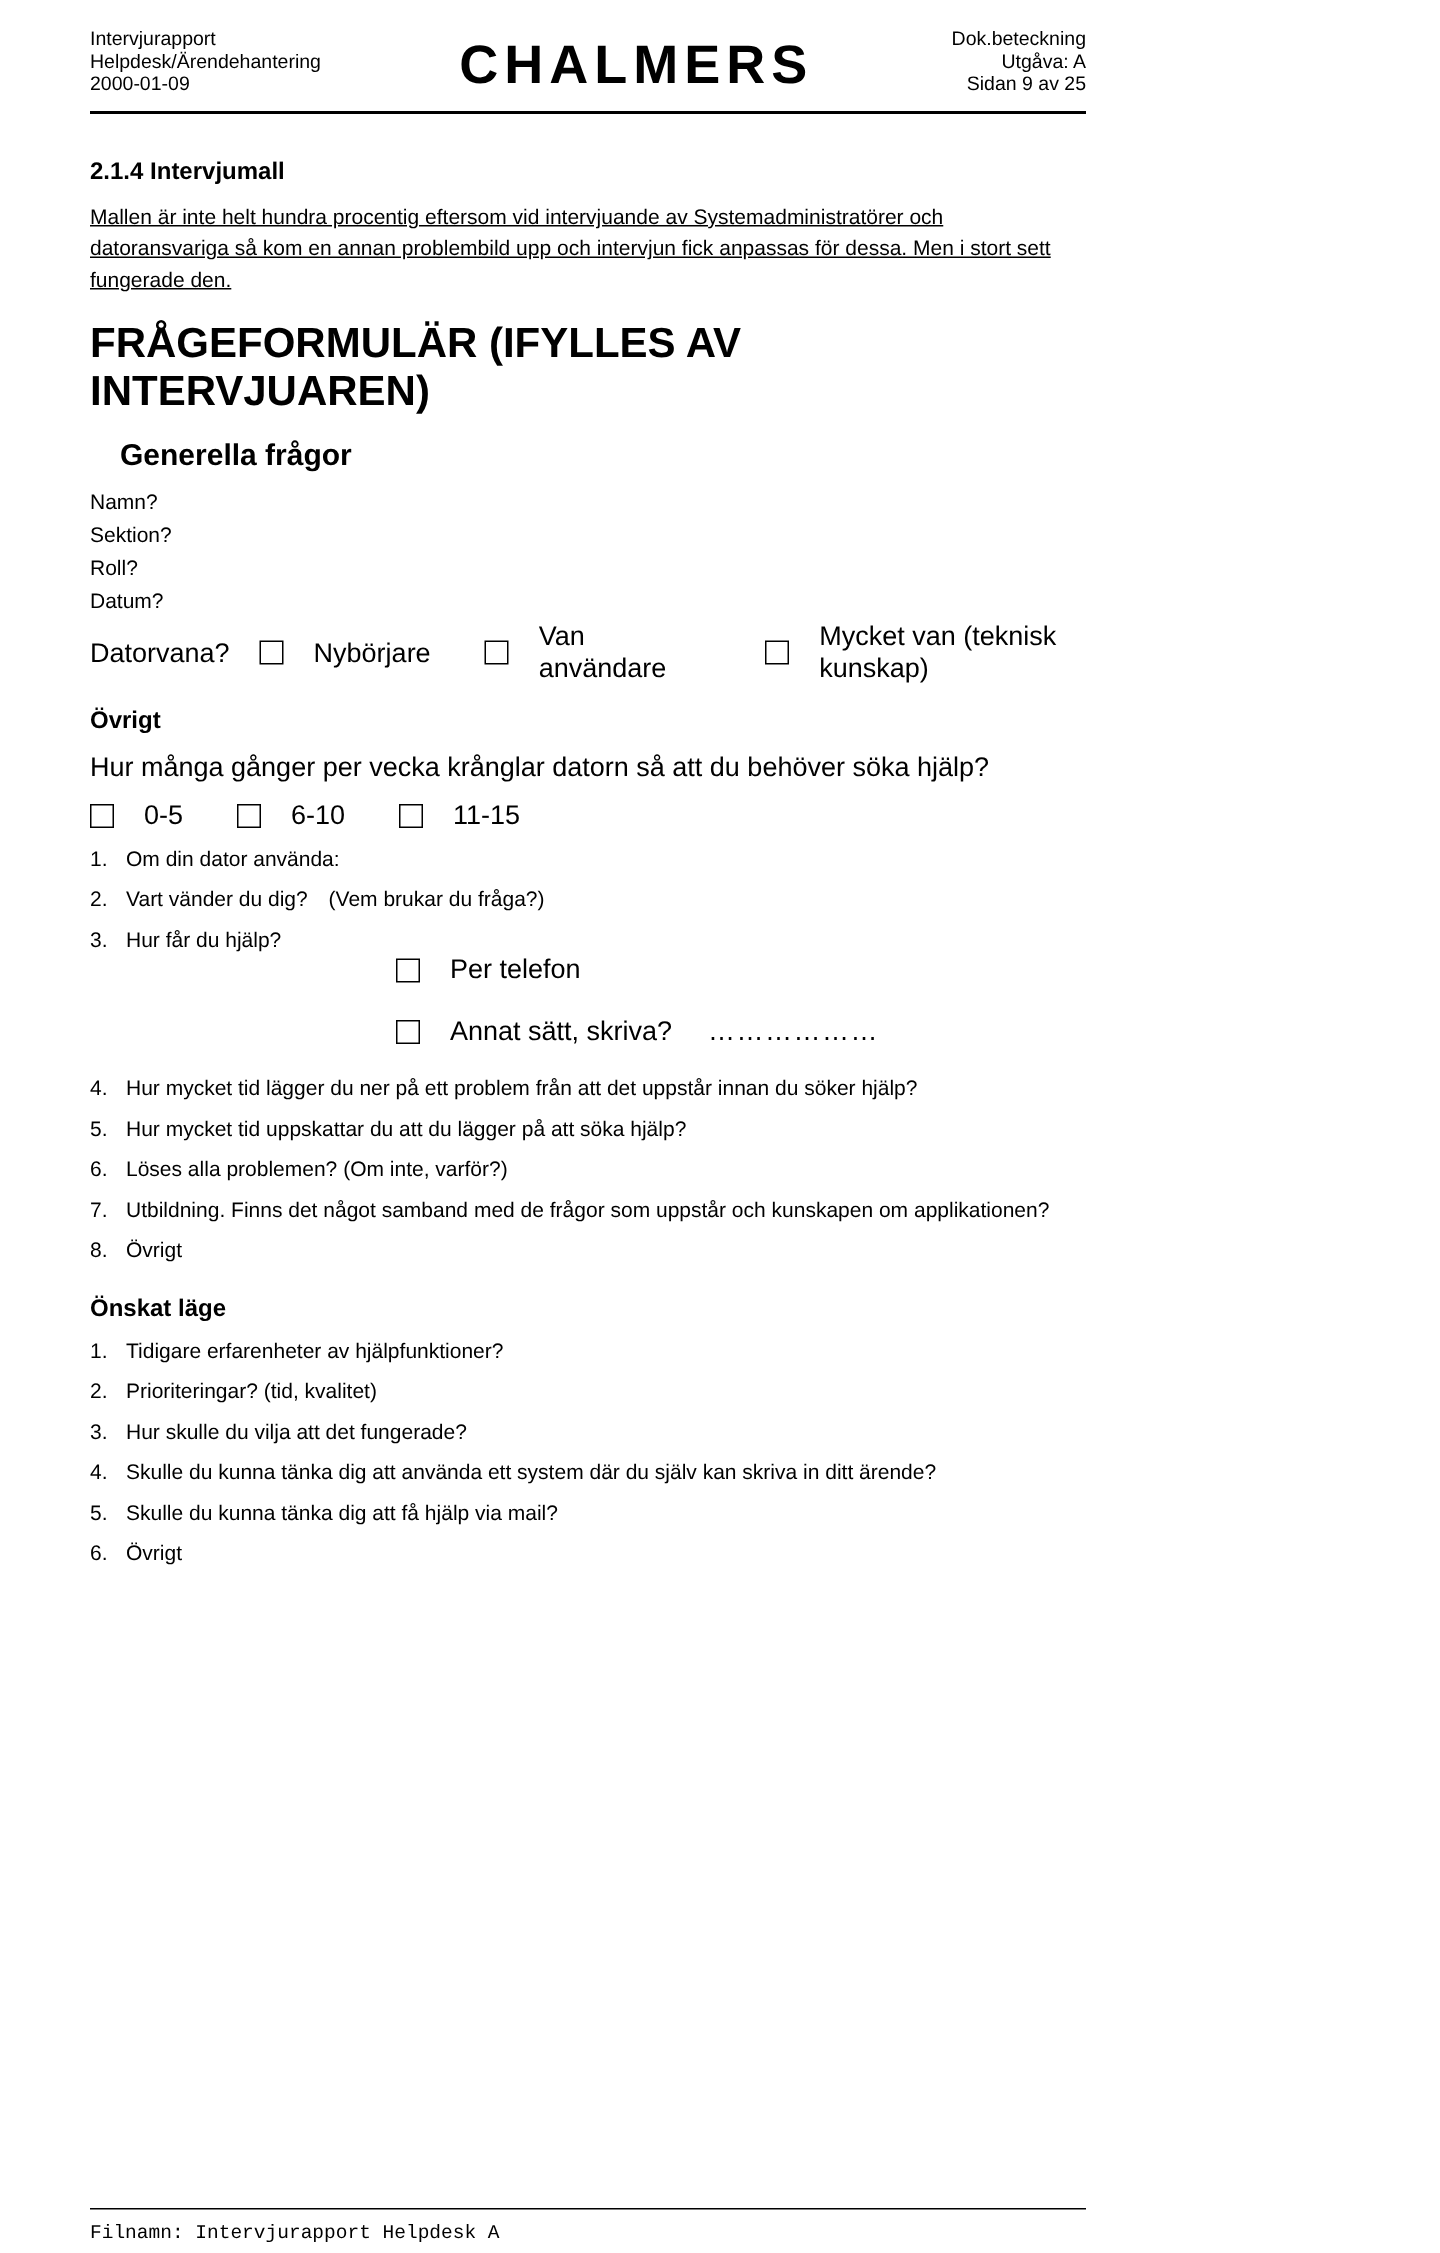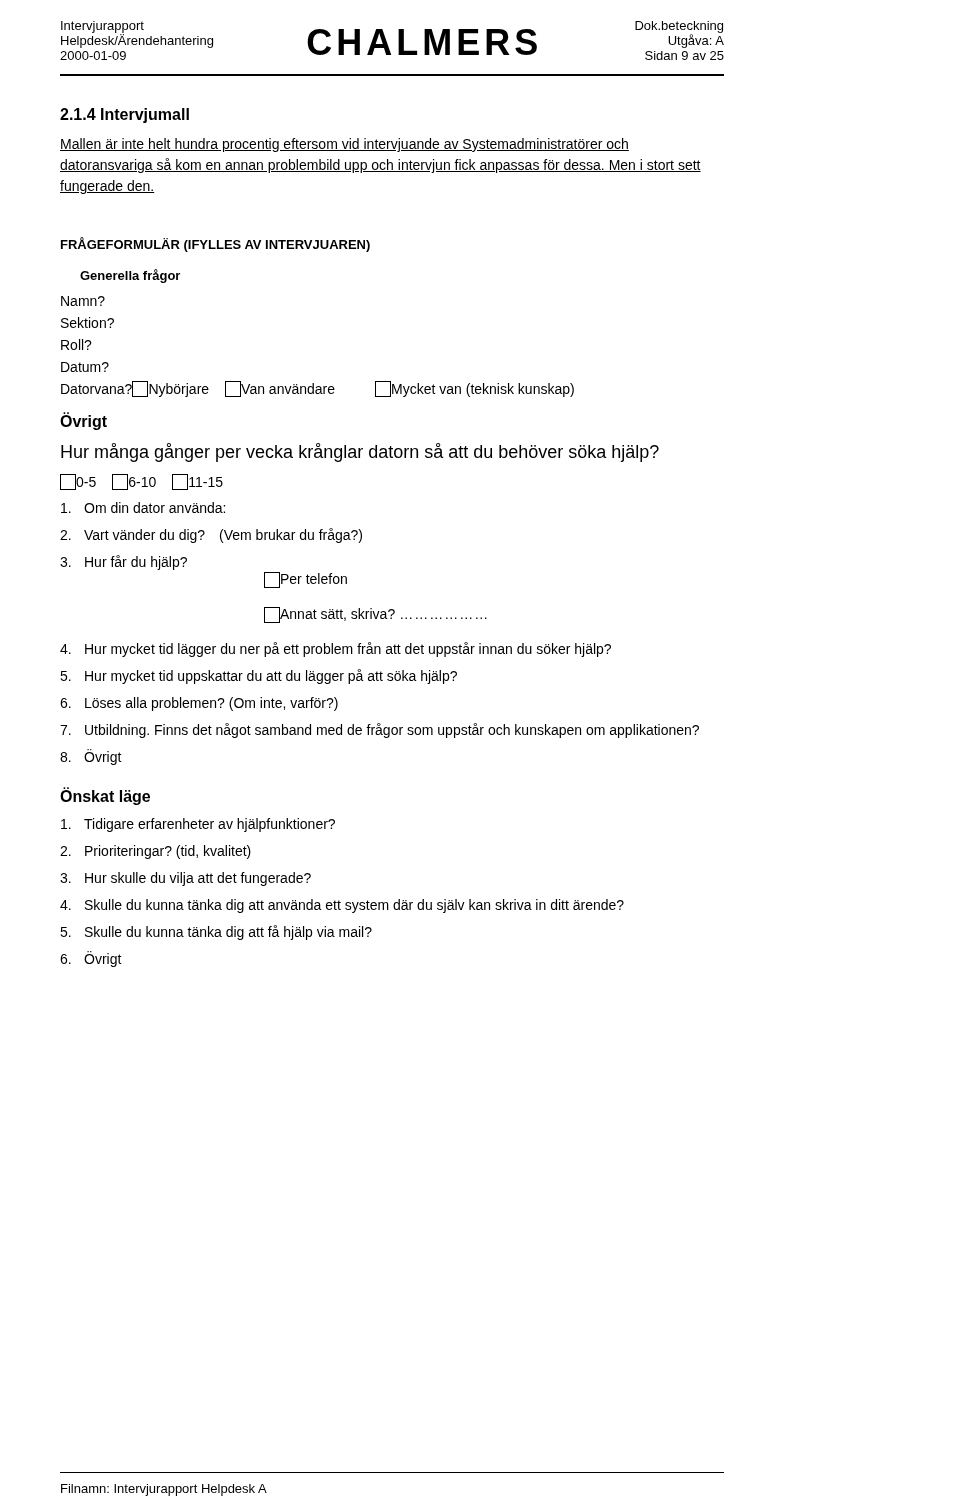--- a/index.html
+++ b/index.html
@@ -60,47 +60,47 @@
       font-weight: bold;
       margin-bottom: 10px;
     }
     .intro-text {
       font-size: 14px;
       margin-bottom: 16px;
       line-height: 1.5;
       text-decoration: underline;
     }
     .form-title {
-      font-size: 13px;
+      font-size: 28px;
       font-weight: bold;
       text-transform: uppercase;
-      margin: 40px 0 16px 0;
+      margin: 16px 0 16px 0;
     }
     .sub-section-title {
-      font-size: 13px;
+      font-size: 20px;
       font-weight: bold;
       margin-bottom: 10px;
       margin-left: 20px;
     }
     .field-row {
       display: flex;
       align-items: baseline;
       margin-bottom: 6px;
       font-size: 14px;
     }
     .field-label {
       font-size: 14px;
       font-weight: normal;
     }
     .checkbox-row {
       display: flex;
       align-items: center;
-      gap: 0;
+      gap: 20px;
       margin-bottom: 8px;
-      font-size: 14px;
+      font-size: 18px;
     }
     .checkbox {
       width: 16px;
       height: 16px;
       border: 1.5px solid #000;
       display: inline-block;
       flex-shrink: 0;
     }
     .nuläge-section {
       margin-top: 16px;
@@ -139,20 +139,21 @@
     .dotted-line {
       letter-spacing: 1px;
       color: #000;
     }
     
     .footer {
       border-top: 1.5px solid #000;
       padding: 8px 0 6px 0;
       font-size: 13px;
       margin-top: auto;
+      font-family: Liberation Mono, monospace;
     }
     .onskat-section {
       margin-top: 20px;
     }
   </style>
 </head>
 <body>
 
 <div class="page">
 

